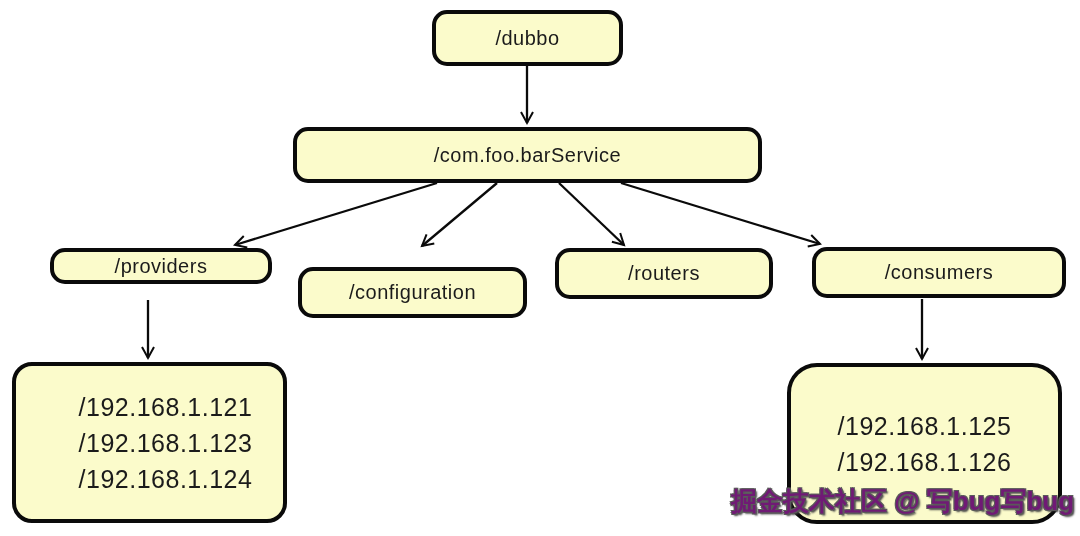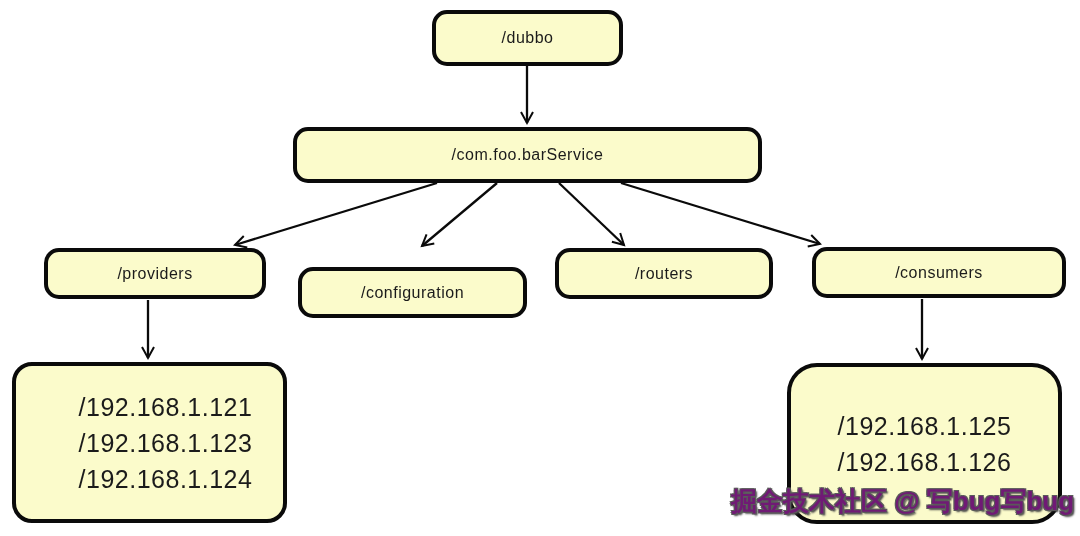--- a/index.html
+++ b/index.html
@@ -26,27 +26,27 @@
   .node {
     position: absolute;
     box-sizing: border-box;
     background: #fbfbcb;
     border: 4px solid #0a0a0a;
     border-radius: 15px;
     display: flex;
     align-items: center;
     justify-content: center;
     color: #1b1b1b;
-    font-size: 16px;
+    font-size: 20px;
     letter-spacing: 0.5px;
     z-index: 2;
   }
   .node-dubbo         { left: 432px; top: 10px;  width: 191px; height: 56px; }
   .node-service       { left: 293px; top: 127px; width: 469px; height: 56px; text-align: center; }
-  .node-providers     { left: 44px;  top: 248px; width: 222px; height: 51px; align-items: center; }
+  .node-providers     { left: 50px;  top: 248px; width: 222px; height: 36px; align-items: center; }
   .node-configuration { left: 298px; top: 249px; width: 229px; height: 51px; margin-top: 18px; }
   .node-routers       { left: 555px; top: 248px; width: 218px; height: 51px; }
   .node-consumers     { left: 812px; top: 247px; width: 254px; height: 51px; }
   .node-ips {
     flex-direction: column;
     border-radius: 20px;
     font-size: 25px;
     line-height: 36px;
   }
   .node-provider-ips  { left: 12px;  top: 362px; width: 275px; height: 161px; padding-left: 32px; }

